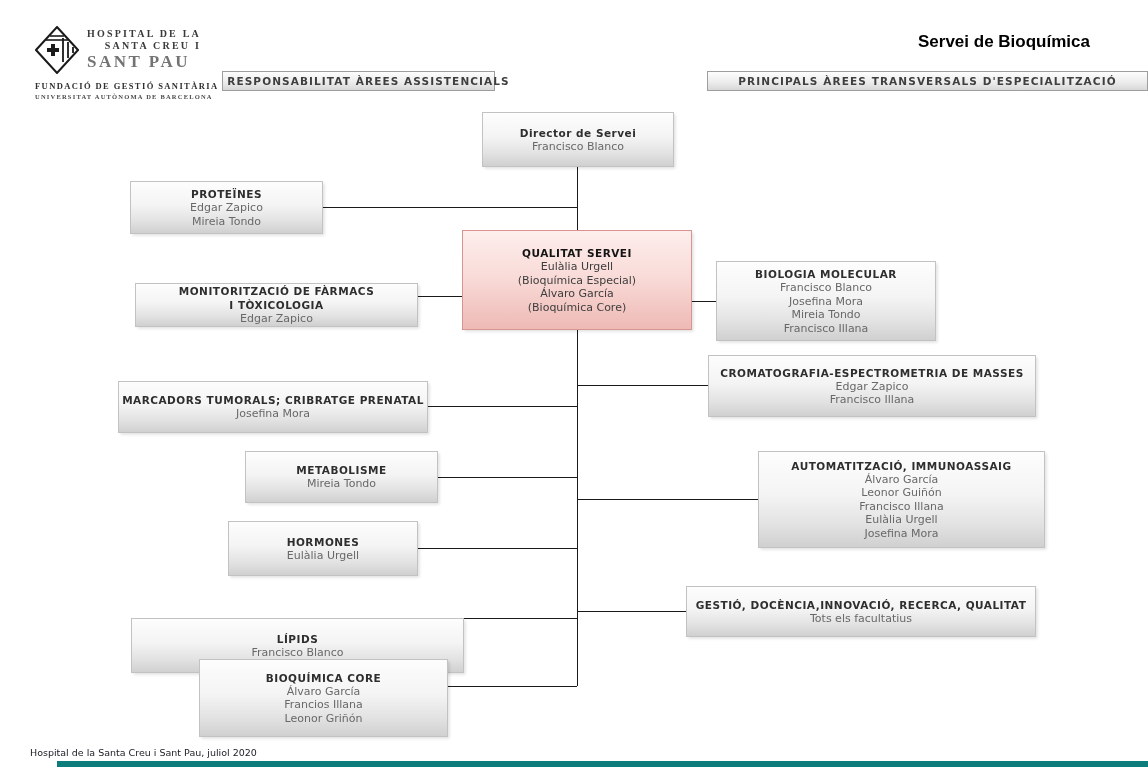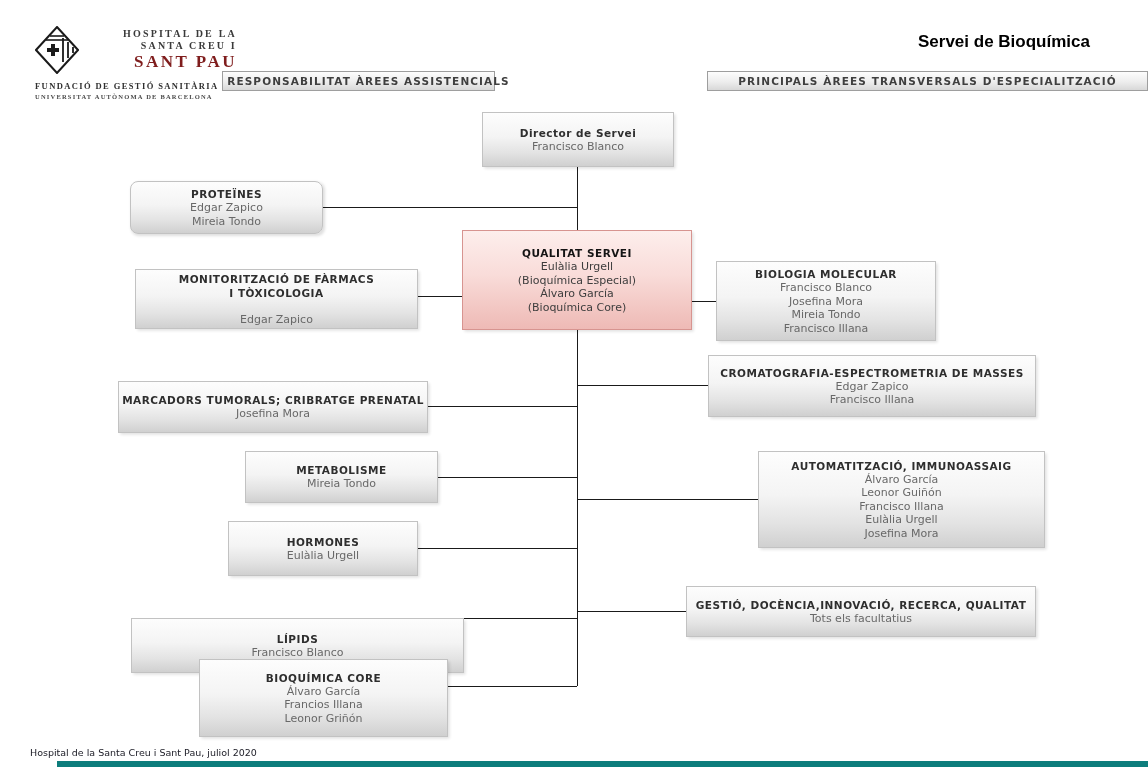--- a/index.html
+++ b/index.html
@@ -102,21 +102,21 @@
           <line x1="11" y1="14" x2="33" y2="14" stroke="#1a1a1a" stroke-width="1.6"></line>
           <path d="M12 22 h4 v-4 h4 v4 h4 v4 h-4 v4 h-4 v-4 h-4 z" fill="#1a1a1a"></path>
           <line x1="28" y1="12" x2="28" y2="36" stroke="#1a1a1a" stroke-width="1.8"></line>
           <line x1="33" y1="16" x2="33" y2="32" stroke="#1a1a1a" stroke-width="1.8"></line>
           <line x1="38" y1="21" x2="38" y2="27" stroke="#1a1a1a" stroke-width="1.8"></line>
         </svg>
       </div>
       <div class="logo-lines">
         <div class="logo-l1">HOSPITAL DE LA</div>
         <div class="logo-l2">SANTA CREU I</div>
-        <div class="logo-l3" style="color:#7f1d1d;margin-left:47px;">SANT PAU</div>
+        <div class="logo-l3" style="color:#737373;">SANT PAU</div>
       </div>
     </div>
     <div class="logo-sub">
       <div class="logo-l4">FUNDACIÓ DE GESTIÓ SANITÀRIA</div>
       <div class="logo-l5">UNIVERSITAT AUTÒNOMA DE BARCELONA</div>
     </div>
   </div>
 
   <div class="page-title">Servei de Bioquímica</div>
 
@@ -142,27 +142,27 @@
   </div>
 
   <div class="node node--highlight" style="left:462px; top:230px; width:230px; height:100px;">
     <div class="node-title">QUALITAT SERVEI</div>
     <div class="node-member">Eulàlia Urgell</div>
     <div class="node-member">(Bioquímica Especial)</div>
     <div class="node-member">Álvaro García</div>
     <div class="node-member">(Bioquímica Core)</div>
   </div>
 
-  <div class="node" style="left:130px; top:181px; width:193px; height:53px;border-radius:8px;">
+  <div class="node" style="left:130px; top:181px; width:193px; height:53px;">
     <div class="node-title">PROTEÏNES</div>
     <div class="node-member">Edgar Zapico</div>
     <div class="node-member">Mireia Tondo</div>
   </div>
 
-  <div class="node" style="left:135px; top:269px; width:283px; height:60px;justify-content:space-between;">
+  <div class="node" style="left:135px; top:283px; width:283px; height:44px;">
     <div class="node-title">MONITORITZACIÓ DE FÀRMACS
 I TÒXICOLOGIA</div>
     <div class="node-member">Edgar Zapico</div>
   </div>
 
   <div class="node" style="left:118px; top:381px; width:310px; height:52px;">
     <div class="node-title">MARCADORS TUMORALS; CRIBRATGE PRENATAL</div>
     <div class="node-member">Josefina Mora</div>
   </div>
 

